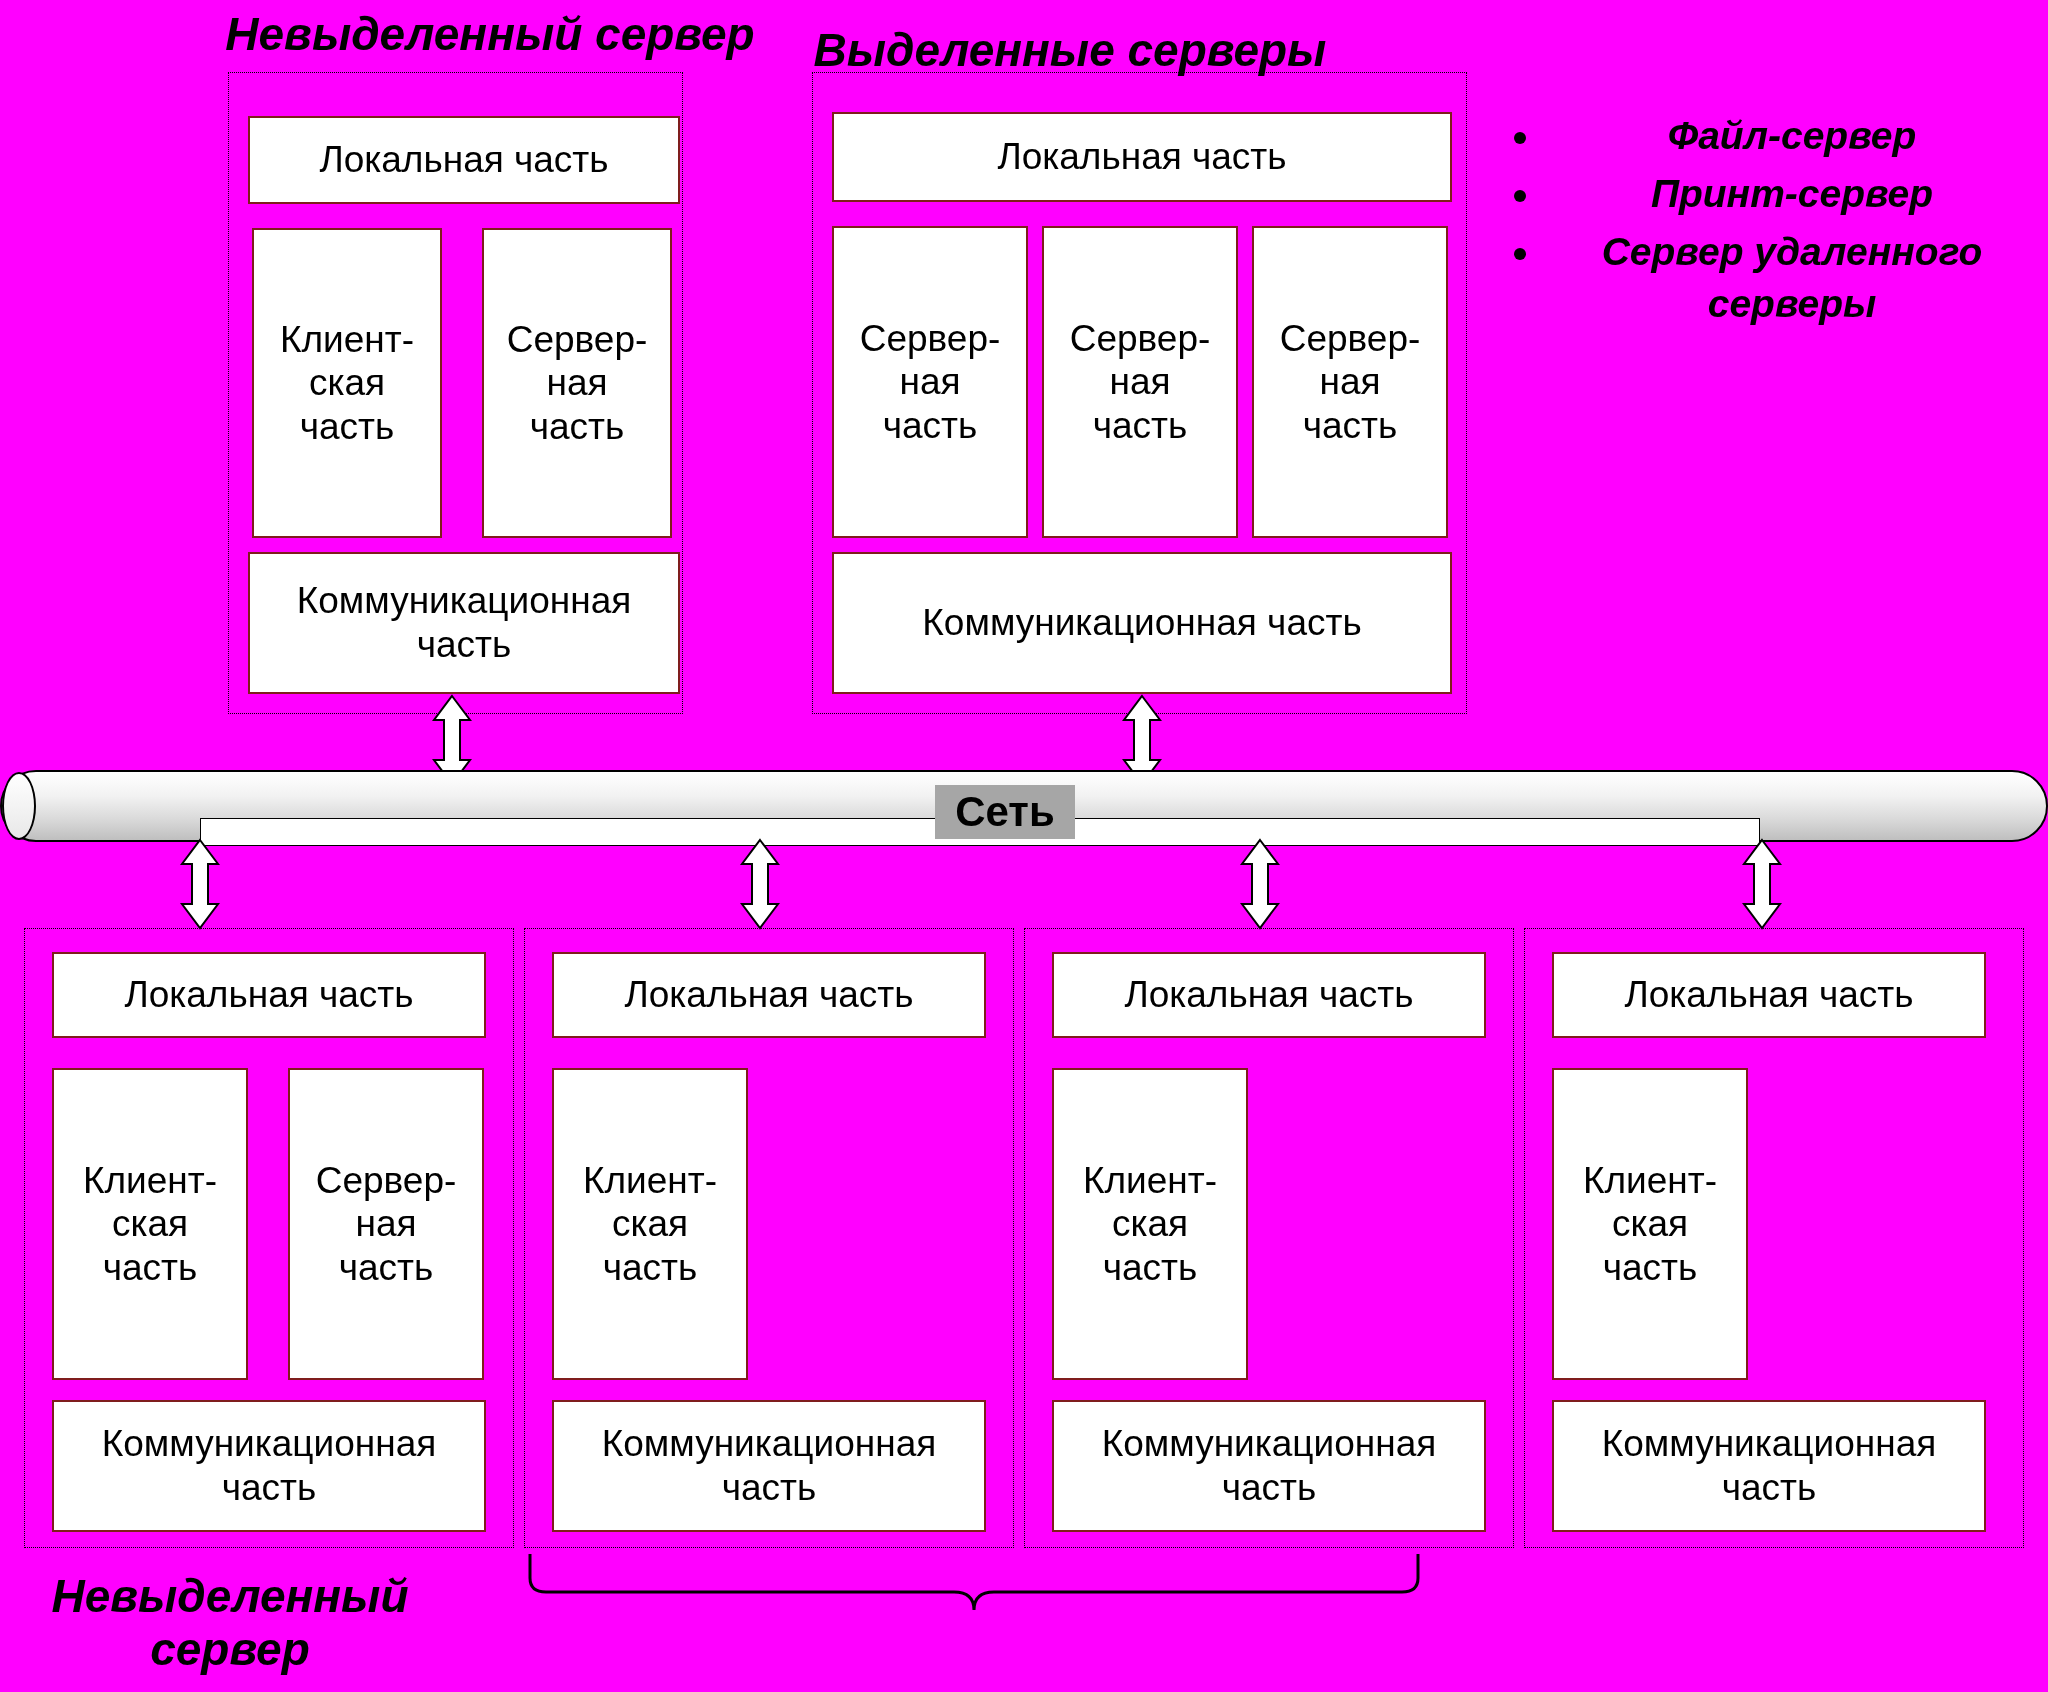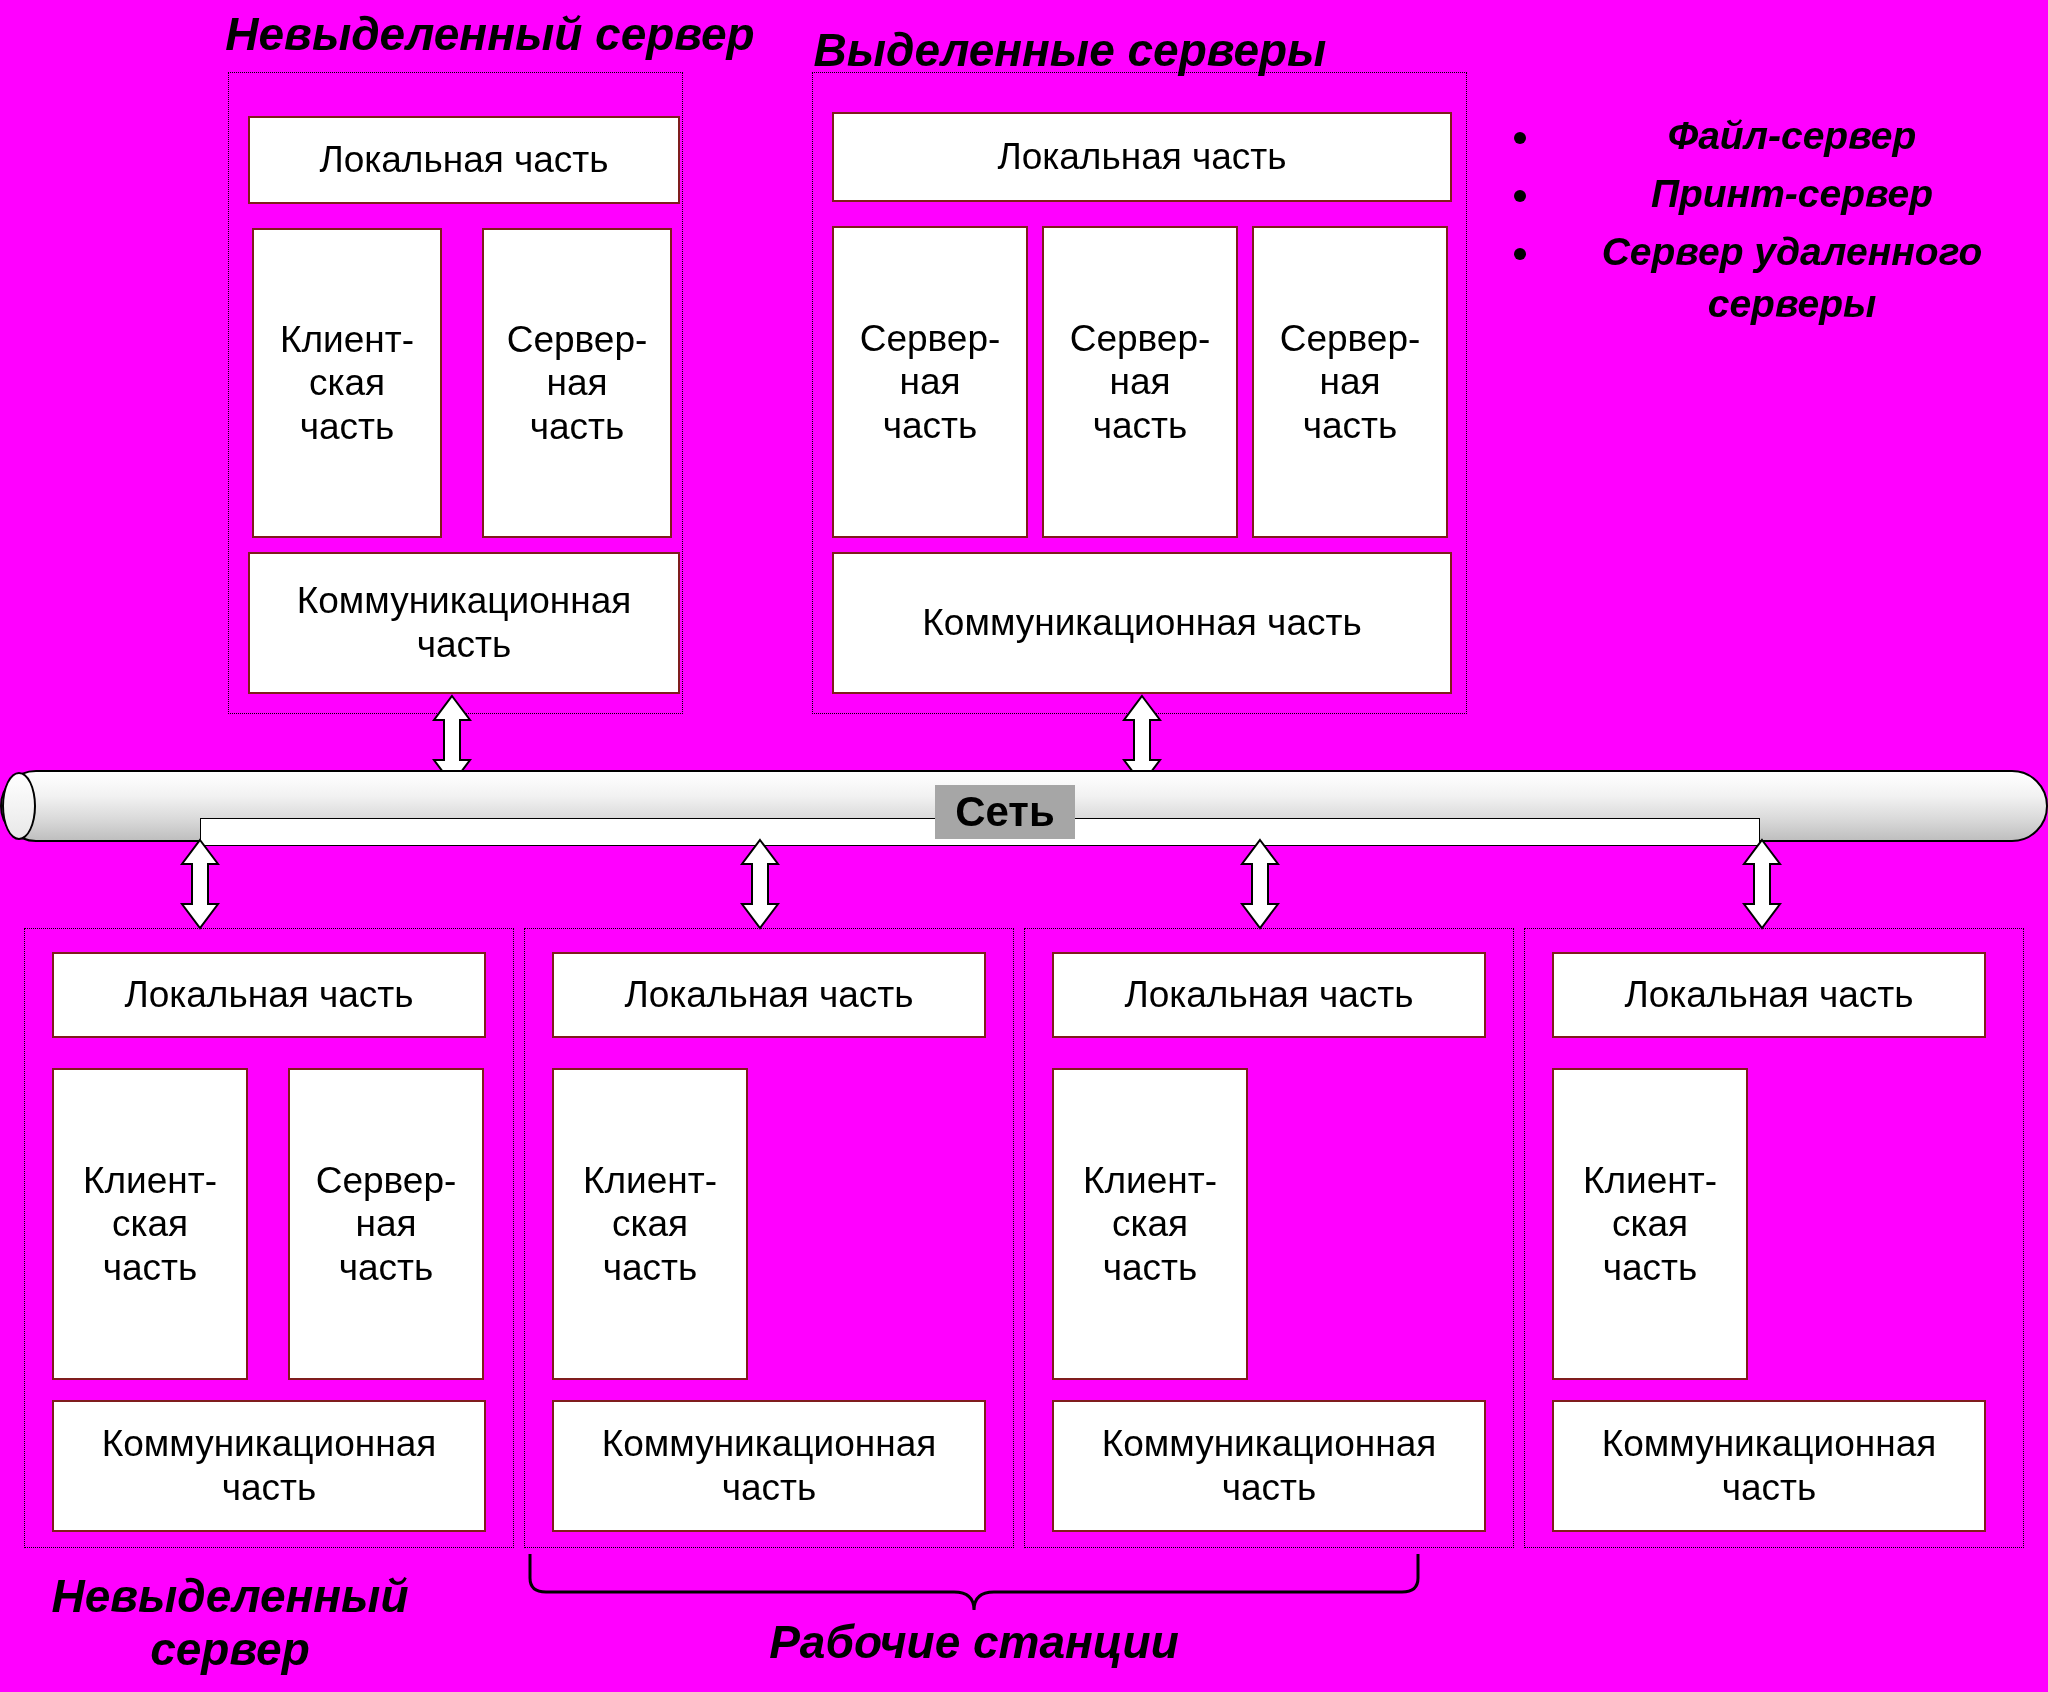--- a/index.html
+++ b/index.html
@@ -248,15 +248,14 @@
 часть</div>
 
   <div class="caption" style="left:10px; top:1570px; width:440px;">Невыделенный
 сервер</div>
 
   <div class="brace" style="left:524px; top:1552px;">
     <svg width="900" height="64" viewBox="0 0 900 64">
       <path d="M6,2 L6,26 Q6,40 22,40 L430,40 Q450,40 450,58 Q450,40 470,40 L878,40 Q894,40 894,26 L894,2" fill="none" stroke="#000000" stroke-width="3"></path>
     </svg>
   </div>
-  <div class="caption" style="left:724px; top:1616px; width:500px;">Рабочие станции</div>
 
 </div>
 
 </body></html>

